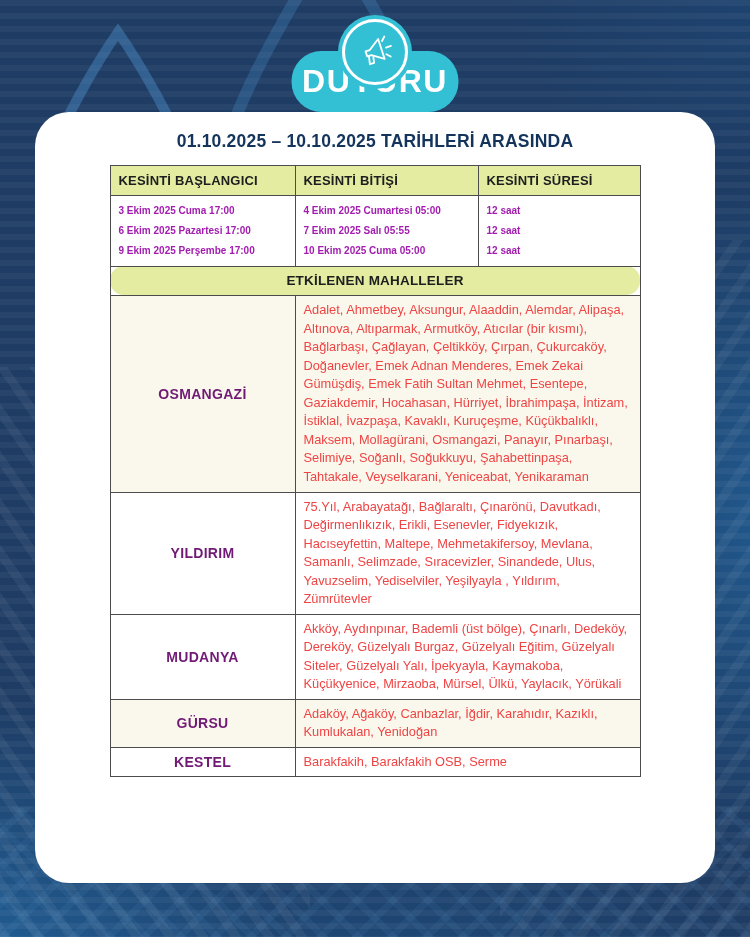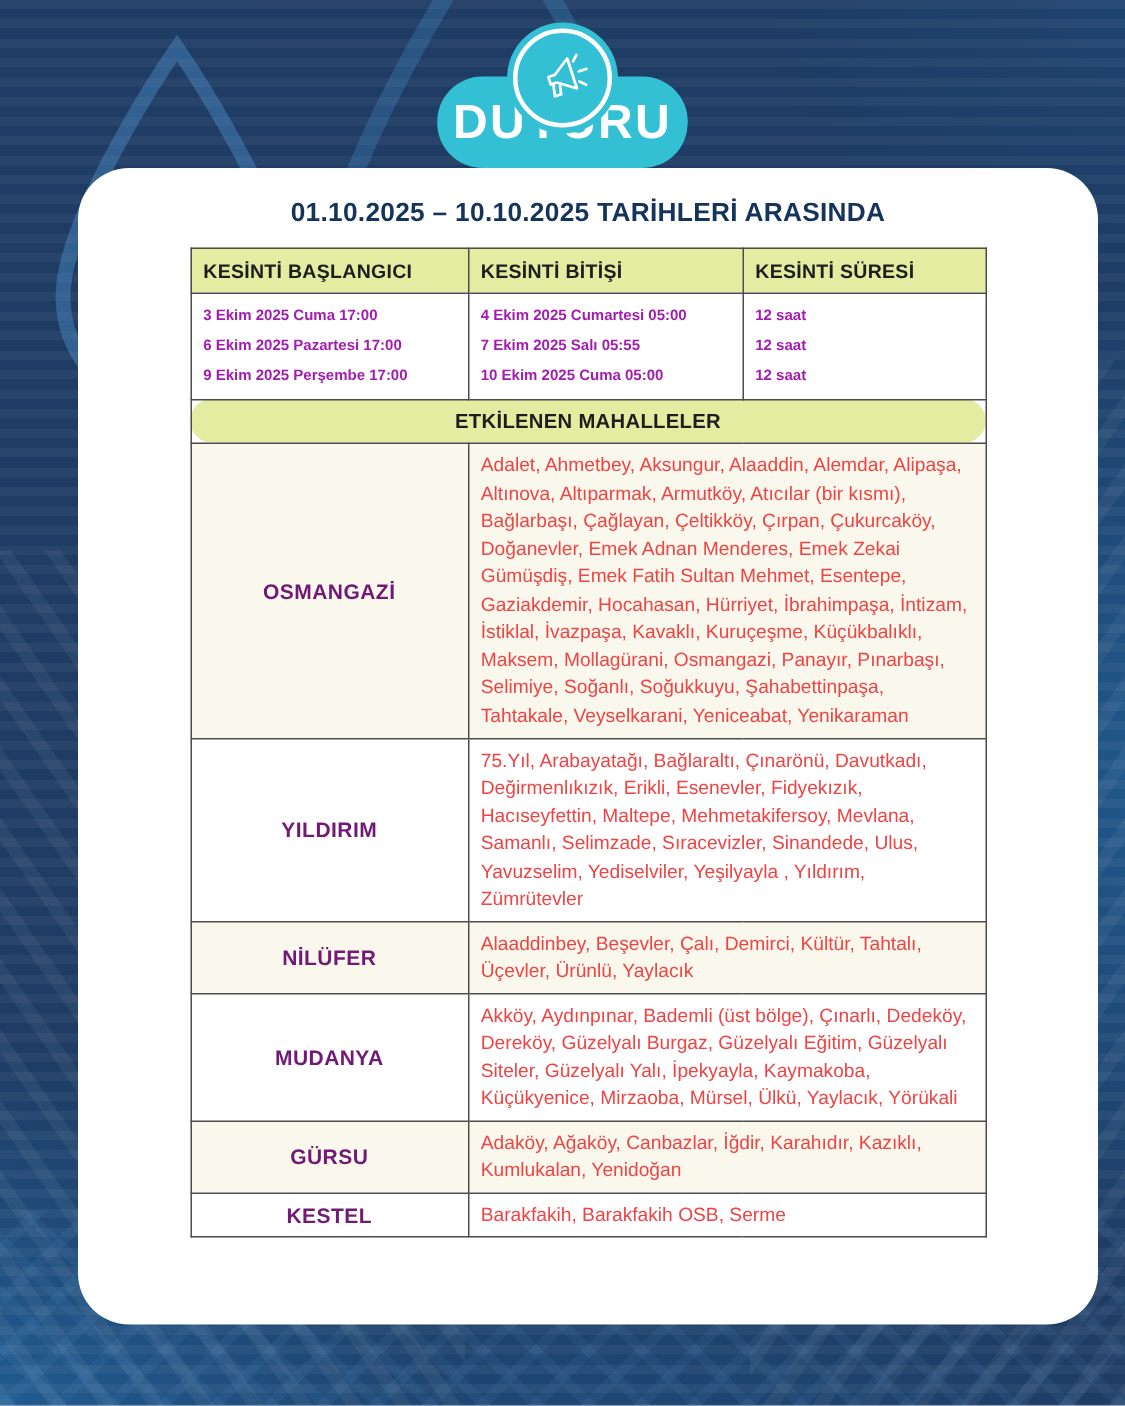--- a/index.html
+++ b/index.html
@@ -32,21 +32,21 @@
   #bg-chevrons{
     position:absolute;left:0;right:0;bottom:0;height:130px;pointer-events:none;
     background:
       repeating-linear-gradient(45deg, rgba(120,180,230,.07) 0 7px, transparent 7px 25px),
       repeating-linear-gradient(-45deg, rgba(120,180,230,.07) 0 7px, transparent 7px 25px);
   }
   #drops-svg{position:absolute;left:0;top:0;z-index:1;pointer-events:none;}
 
   
   #card{
-    position:absolute;left:52px;top:112px;width:680px;height:771px;
+    position:absolute;left:35px;top:112px;width:680px;height:771px;
     background:#ffffff;border-radius:34px;z-index:2;
   }
 
   
   #badge{
     position:absolute;left:50%;transform:translateX(-50%);top:51px;
     width:167px;height:61px;border-radius:30px;z-index:4;
     background:#34c0d4;color:#ffffff;
     display:flex;align-items:center;justify-content:center;
     font-size:32px;font-weight:bold;letter-spacing:1.5px;
@@ -144,24 +144,20 @@
       </tr>
 
       <tr class="cream" style="height:197px">
         <td class="district-name">OSMANGAZİ</td>
         <td class="district-hoods" colspan="2">Adalet, Ahmetbey, Aksungur, Alaaddin, Alemdar, Alipaşa, Altınova, Altıparmak, Armutköy, Atıcılar (bir kısmı), Bağlarbaşı, Çağlayan, Çeltikköy, Çırpan, Çukurcaköy, Doğanevler, Emek Adnan Menderes, Emek Zekai Gümüşdiş, Emek Fatih Sultan Mehmet, Esentepe, Gaziakdemir, Hocahasan, Hürriyet, İbrahimpaşa, İntizam, İstiklal, İvazpaşa, Kavaklı, Kuruçeşme, Küçükbalıklı, Maksem, Mollagürani, Osmangazi, Panayır, Pınarbaşı, Selimiye, Soğanlı, Soğukkuyu, Şahabettinpaşa, Tahtakale, Veyselkarani, Yeniceabat, Yenikaraman</td>
       </tr>
       <tr style="height:106px">
         <td class="district-name">YILDIRIM</td>
         <td class="district-hoods" colspan="2">75.Yıl, Arabayatağı, Bağlaraltı, Çınarönü, Davutkadı, Değirmenlıkızık, Erikli, Esenevler, Fidyekızık, Hacıseyfettin, Maltepe, Mehmetakifersoy, Mevlana, Samanlı, Selimzade, Sıracevizler, Sinandede, Ulus, Yavuzselim, Yediselviler, Yeşilyayla , Yıldırım, Zümrütevler</td>
       </tr>
-      <tr class="cream" style="height:42px">
-        <td class="district-name">NİLÜFER</td>
-        <td class="district-hoods" colspan="2">Alaaddinbey, Beşevler, Çalı, Demirci, Kültür, Tahtalı, Üçevler, Ürünlü, Yaylacık</td>
-      </tr>
       <tr style="height:80px">
         <td class="district-name">MUDANYA</td>
         <td class="district-hoods" colspan="2">Akköy, Aydınpınar, Bademli (üst bölge), Çınarlı, Dedeköy, Dereköy, Güzelyalı Burgaz, Güzelyalı Eğitim, Güzelyalı Siteler, Güzelyalı Yalı, İpekyayla, Kaymakoba, Küçükyenice, Mirzaoba, Mürsel, Ülkü, Yaylacık, Yörükali</td>
       </tr>
       <tr class="cream" style="height:45px">
         <td class="district-name">GÜRSU</td>
         <td class="district-hoods" colspan="2">Adaköy, Ağaköy, Canbazlar, İğdir, Karahıdır, Kazıklı, Kumlukalan, Yenidoğan</td>
       </tr>
       <tr style="height:27px">
         <td class="district-name">KESTEL</td>

